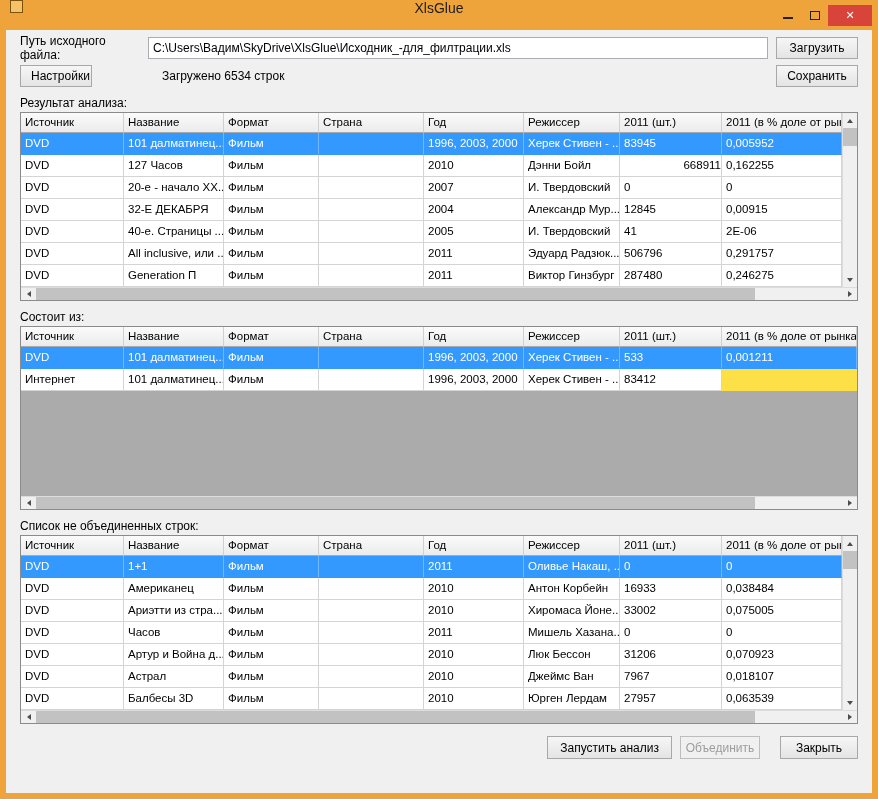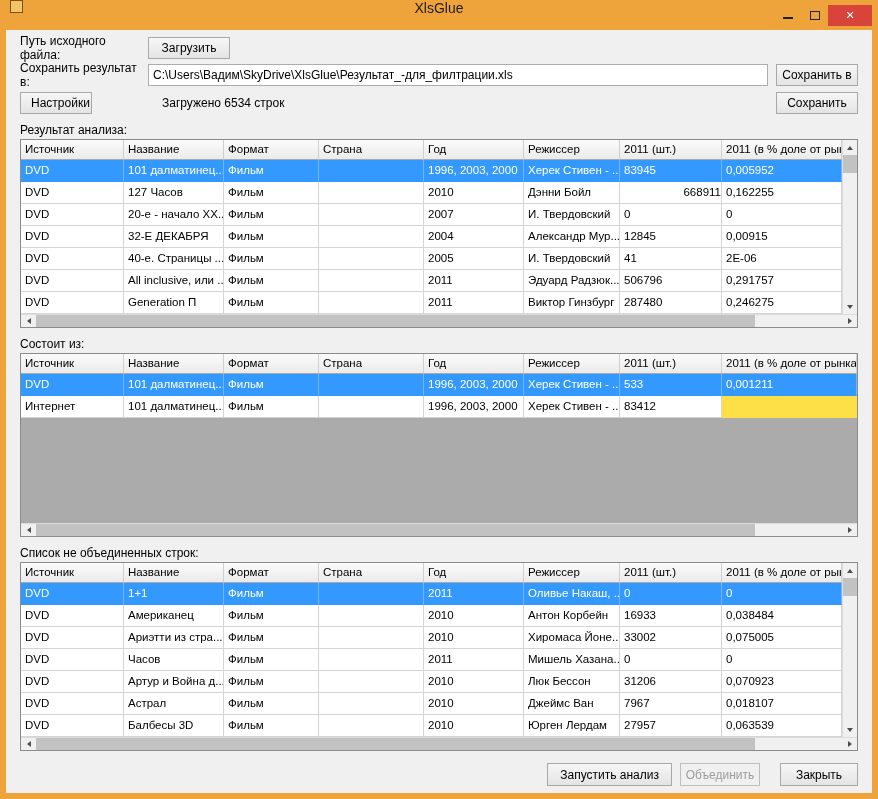--- a/index.html
+++ b/index.html
@@ -88,28 +88,24 @@
       <div class="wbtn close">
           <span>✕</span>
         </div>
     </div>
   </div>
 
   <div class="content">
 
     <div class="form-row">
       <label class="flabel">Путь исходного файла:</label>
+      <input class="finput" type="text" value="C:\Users\Вадим\SkyDrive\XlsGlue\Исходник_-для_филтрации.xls" style="">
       <button class="btn w82">Загрузить</button>
     </div>
 
-    <div class="form-row">
-      <label class="flabel">Сохранить результат в:</label>
-      <input class="finput" type="text" value="C:\Users\Вадим\SkyDrive\XlsGlue\Результат_-для_филтрации.xls" style="">
-      <button class="btn w82">Сохранить в</button>
-    </div>
 
     <div class="row3">
       <button class="btn settings">Настройки</button>
       <span class="status-text">Загружено 6534 строк</span>
       <button class="btn save-right">Сохранить</button>
     </div>
 
     <div class="section-label">Результат анализа:</div>
     <div class="grid h189 has-v">
       <div class="g-body">

